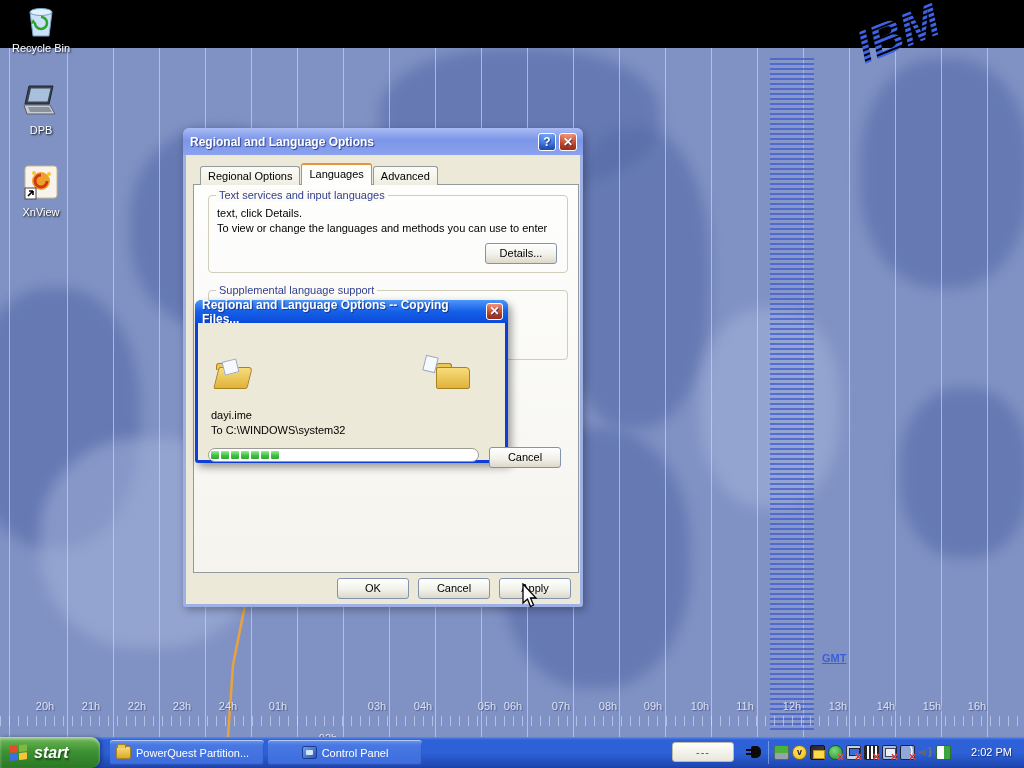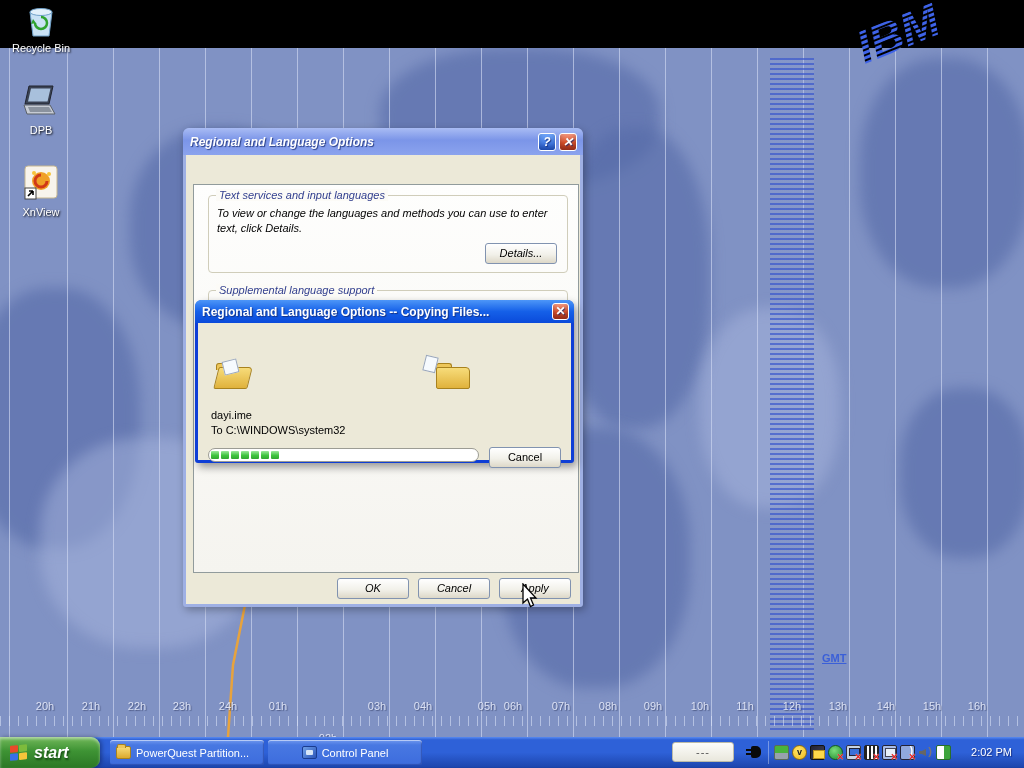--- a/index.html
+++ b/index.html
@@ -45,21 +45,21 @@
   .titlebar { position:absolute; left:0; top:0; right:0; display:flex; align-items:center;
     border-radius:6px 6px 0 0; color:#fff; font-weight:bold; font-size:12px;
     text-shadow:1px 1px 1px rgba(20,40,110,.8); padding-left:7px; }
   .tb-btn { width:18px; height:18px; border-radius:3px; border:1px solid #fff;
     color:#fff; font-weight:bold; font-size:12px; line-height:16px; text-align:center;
     margin-left:3px; box-shadow:inset 0 -4px 5px rgba(0,0,30,.25); }
   .tb-help { background:linear-gradient(180deg,#6FA5F8,#2760D8); }
   .tb-close { background:linear-gradient(180deg,#F2977E,#D8502A 55%,#C23A18); }
 
   .main-dialog { left:183px; top:128px; width:400px; height:479px;
-    background:#9FB0E4; box-shadow:2px 3px 8px rgba(0,0,0,.3); z-index:10;font-style:italic; }
+    background:#9FB0E4; box-shadow:2px 3px 8px rgba(0,0,0,.3); z-index:10; }
   .main-dialog .titlebar { height:27px;
     background:linear-gradient(180deg,#A9BCF4 0%,#7B95E8 45%,#8BA3EE 100%); }
   .main-dialog .body { top:27px; }
 
   .tabs { position:absolute; left:14px; top:8px; display:flex; align-items:flex-end; height:22px; z-index:5; }
   .tab { height:19px; padding:0 7px; line-height:18px; background:linear-gradient(180deg,#FCFBF7,#EFEDE2);
     border:1px solid #919B9C; border-bottom:none; border-radius:3px 3px 0 0; margin-right:1px; color:#000; }
   .tab.active { height:22px; background:#FDFDFB; border-top:2px solid #E7953B; line-height:19px; position:relative; z-index:6; }
 
   .tab-page { position:absolute; left:7px; top:29px; width:386px; height:389px;
@@ -68,21 +68,21 @@
   .groupbox { position:absolute; border:1px solid #D0CDBA; border-radius:4px; }
   .groupbox .gb-title { position:absolute; left:7px; top:-7px; background:#FCFBF7;
     padding:0 3px; color:#33408F; white-space:nowrap; }
   .gb-text { position:absolute; left:8px; top:10px; color:#000; line-height:15px; }
 
   .xpbtn { position:absolute; height:21px; text-align:center; line-height:19px; color:#000;
     background:linear-gradient(180deg,#FFFFFF,#F2F1EA 55%,#DDD8C8);
     border:1px solid #8193B0; border-radius:3px; font-size:11px; }
 
   
-  .copy-dialog { left:195px; top:300px; width:379px; height:163px; background:#0E3ED6;
+  .copy-dialog { left:195px; top:300px; width:313px; height:163px; background:#0E3ED6;
     box-shadow:3px 4px 9px rgba(0,0,0,.4); z-index:20; }
   .copy-dialog .titlebar { height:23px;
     background:linear-gradient(180deg,#4D96F8 0%,#1560E8 50%,#0A4ADA 100%); }
   .copy-dialog .body { top:23px; }
   .copy-file { position:absolute; left:13px; top:86px; color:#000; }
   .copy-dest { position:absolute; left:13px; top:101px; color:#000; }
   .progress { position:absolute; left:10px; top:125px; width:271px; height:14px;
     background:#fff; border:1px solid #9C9C94; border-radius:7px; padding:2px; display:flex; gap:2px; overflow:hidden; }
   .seg { width:8px; height:8px; background:linear-gradient(180deg,#9BE89B,#3FC43F 55%,#2FA82F); border-radius:1px; }
 
@@ -254,26 +254,31 @@
   <span class="lbl">XnView</span>
 </div>
 
 <div class="xp-win main-dialog">
   <div class="titlebar">
     <span style="flex:1;">Regional and Language Options</span>
     <span class="tb-btn tb-help">?</span>
     <span class="tb-btn tb-close" style="margin-right:6px;">✕</span>
   </div>
   <div class="body">
+    <div class="tabs">
+      <div class="tab">Regional Options</div>
+      <div class="tab active">Languages</div>
+      <div class="tab">Advanced</div>
+    </div>
     <div class="tab-page">
       <div class="groupbox" style="left:14px; top:10px; width:360px; height:78px;">
         <span class="gb-title">Text services and input languages</span>
         <div class="gb-text">
+          <div>text, click Details.</div>
           <div>To view or change the languages and methods you can use to enter</div>
-          <div>text, click Details.</div>
         </div>
         <div class="xpbtn" style="right:10px; bottom:8px; width:72px;">Details...</div>
       </div>
       <div class="groupbox" style="left:14px; top:105px; width:360px; height:70px;">
         <span class="gb-title">Supplemental language support</span>
       </div>
     </div>
     <div class="xpbtn" style="left:151px; top:423px; width:72px;">OK</div>
     <div class="xpbtn" style="left:232px; top:423px; width:72px;">Cancel</div>
     <div class="xpbtn" style="left:313px; top:423px; width:72px;">Apply</div>

